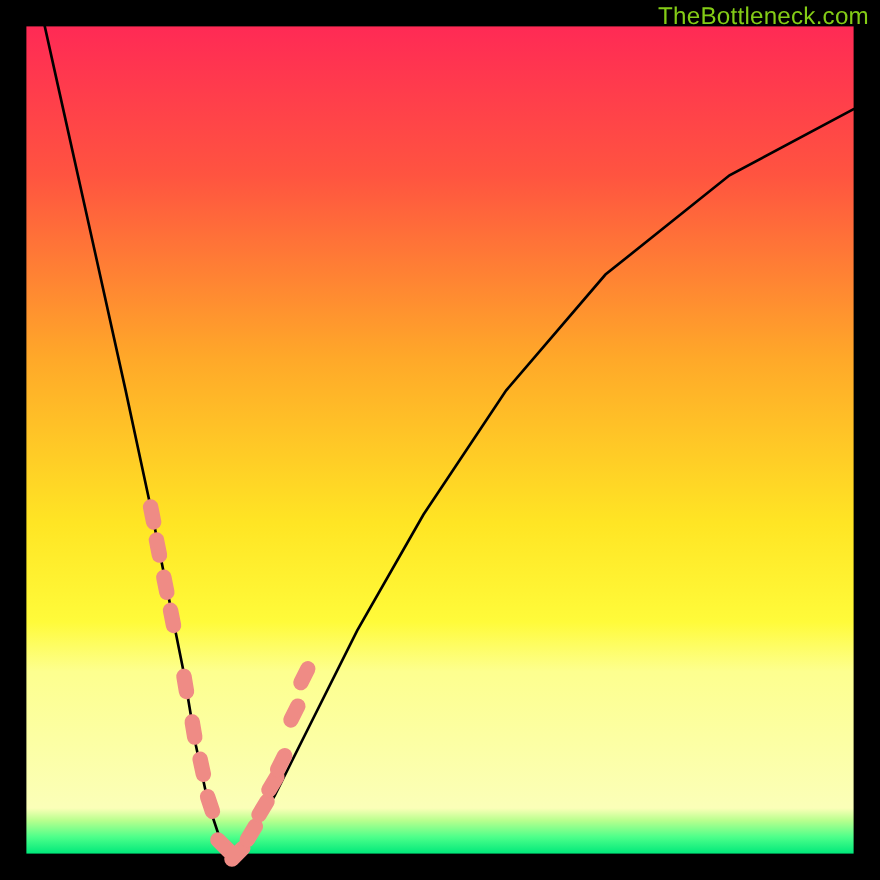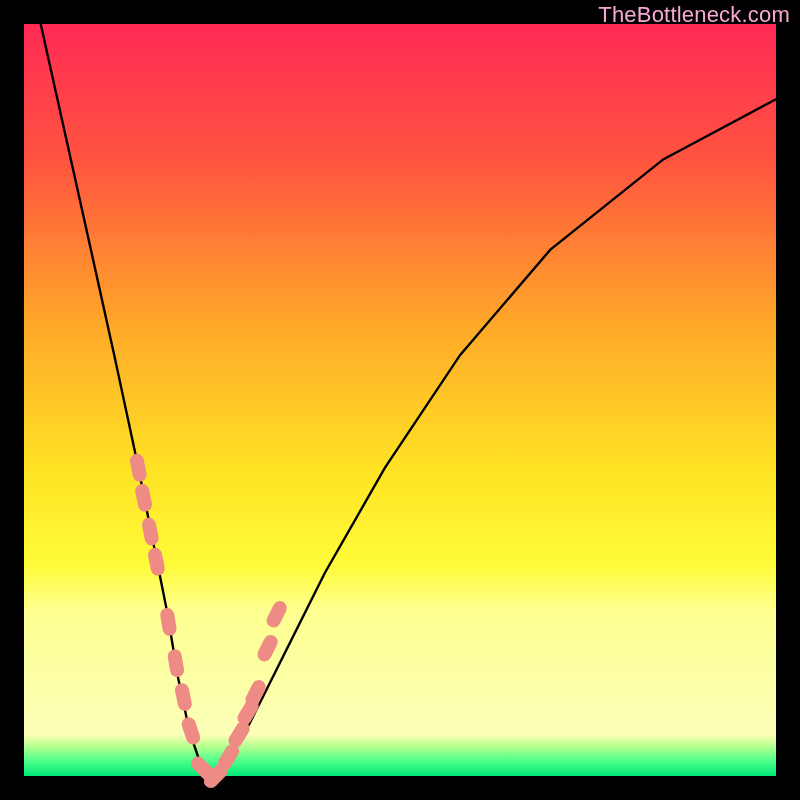--- a/index.html
+++ b/index.html
@@ -24,21 +24,21 @@
     top: 24px;
     left: 24px;
     width: 752px;
     height: 752px;
     
   }
   .watermark {
     position: absolute;
     top: 2px;
     right: 10px;
-    color: #f9a8d4;
+    color: #84cc16;
     font-size: 22px;
     font-weight: 500;
     letter-spacing: 0.2px;
     user-select: none;
   }
   svg.curve {
     position: absolute;
     top: 0;
     left: 0;
     width: 752px;

